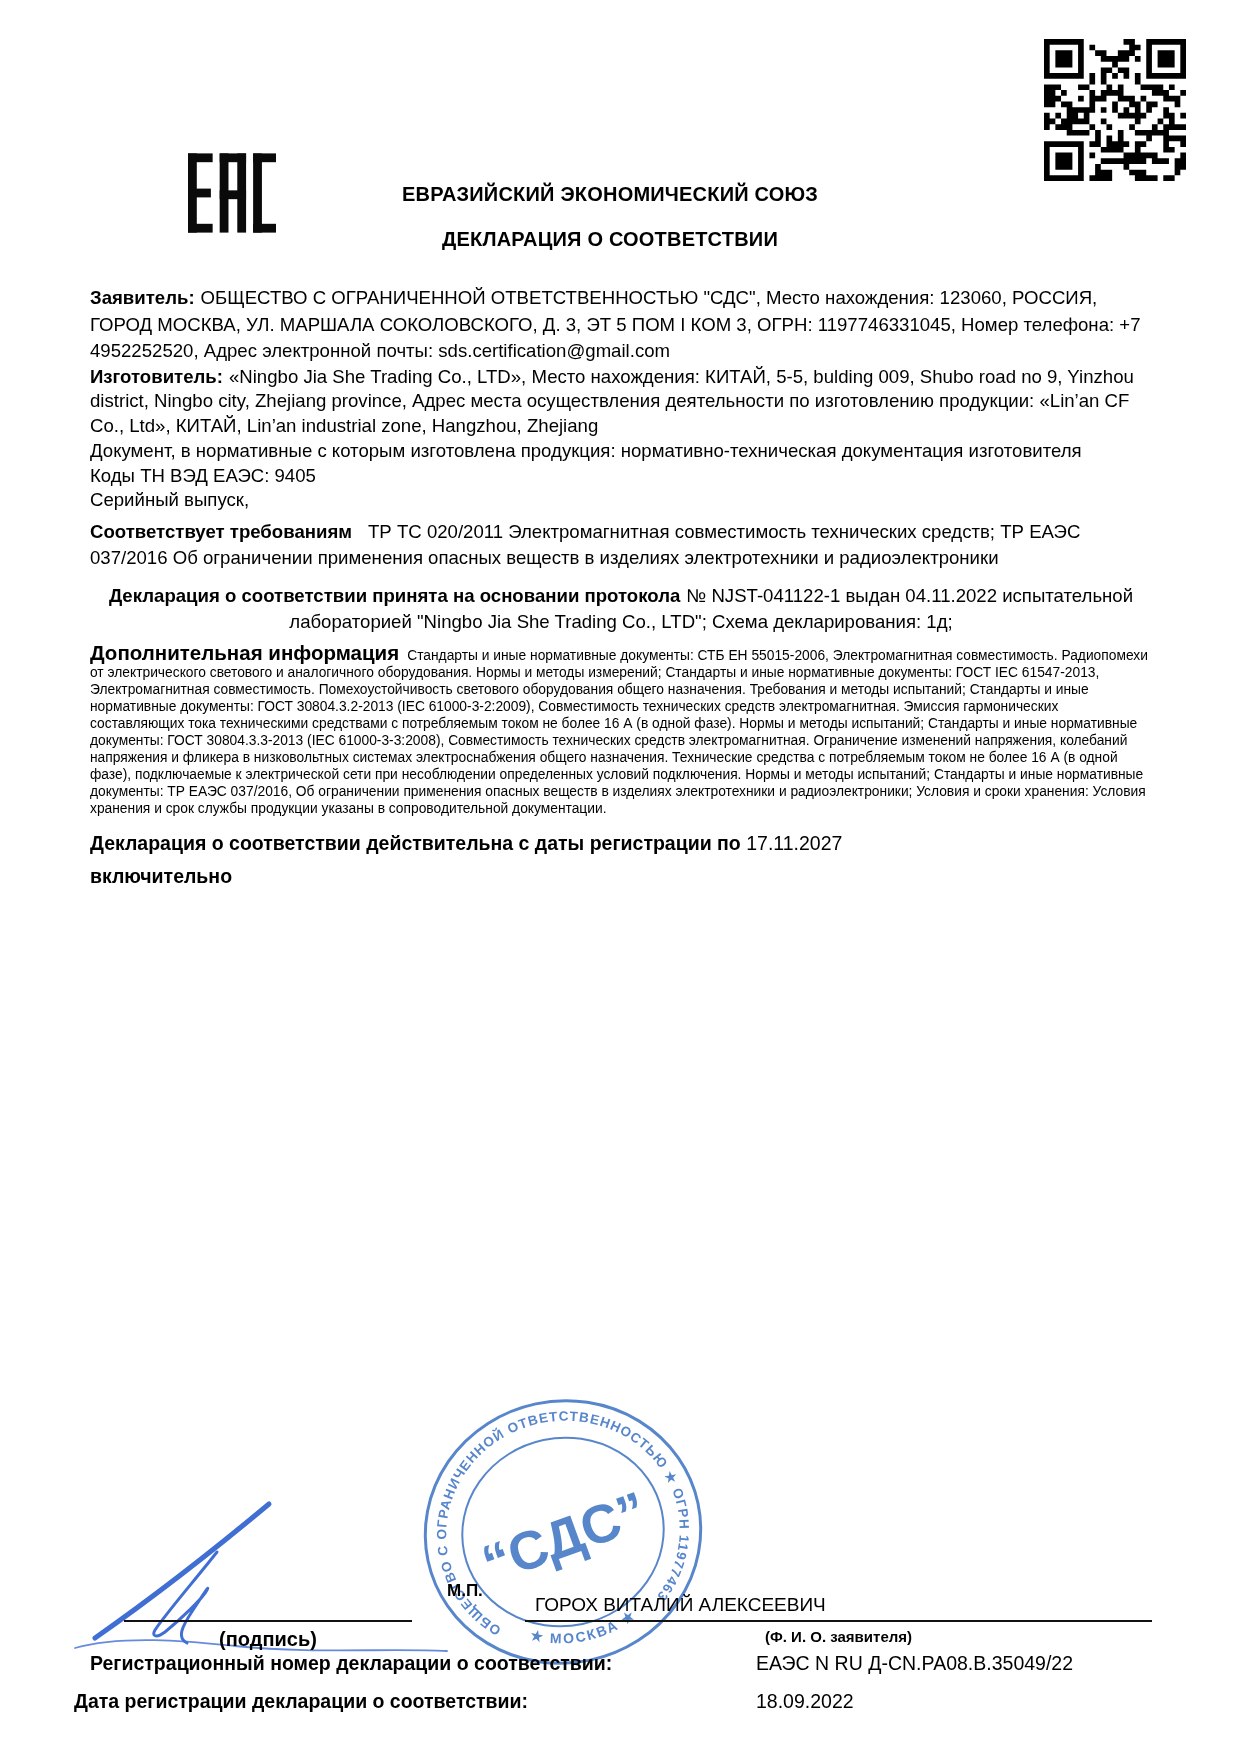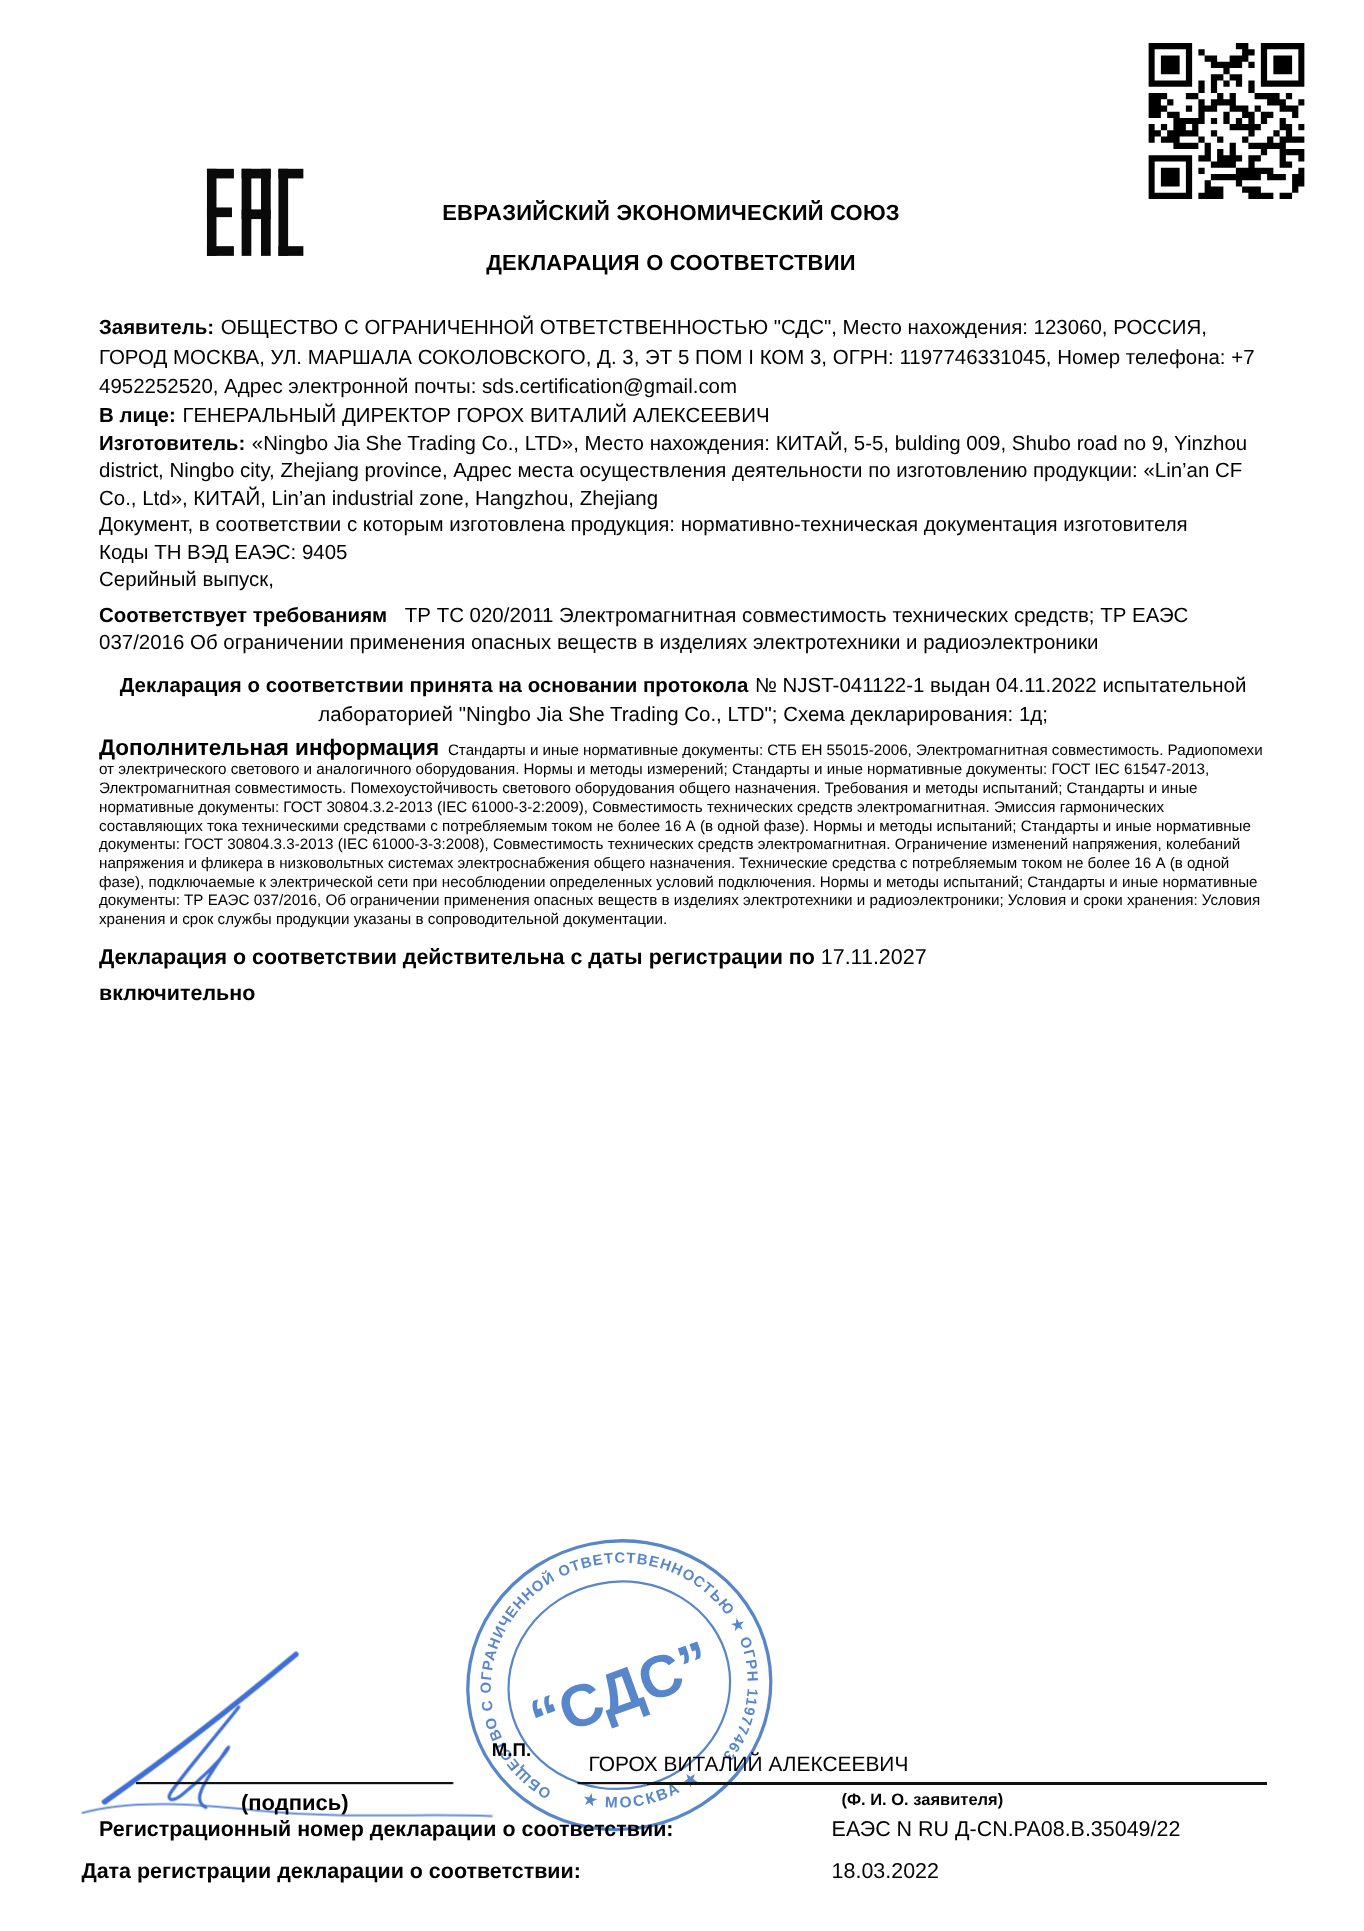--- a/index.html
+++ b/index.html
@@ -64,26 +64,25 @@
 
   <div class="titles">
     <div class="title-union">ЕВРАЗИЙСКИЙ ЭКОНОМИЧЕСКИЙ СОЮЗ</div>
     <div class="title-doc">ДЕКЛАРАЦИЯ О СООТВЕТСТВИИ</div>
   </div>
 
   <div class="doc-body">
 
     <p class="para"><span class="lbl">Заявитель:</span><span>ОБЩЕСТВО С ОГРАНИЧЕННОЙ ОТВЕТСТВЕННОСТЬЮ "СДС", Место нахождения: 123060, РОССИЯ, ГОРОД МОСКВА, УЛ. МАРШАЛА СОКОЛОВСКОГО, Д. 3, ЭТ 5 ПОМ I КОМ 3, ОГРН: 1197746331045, Номер телефона: +7 4952252520, Адрес электронной почты: sds.certification@gmail.com</span></p>
 
-    <p class="para"><span class="lbl">В лице:</span><span>ГЕНЕРАЛЬНЫЙ ДИРЕКТОР ГОРОХ ВИТАЛИЙ АЛЕКСЕЕВИЧ</span></p>
 
 
     <p class="para mfg-block"><span class="lbl">Изготовитель:</span><span>«Ningbo Jia She Trading Co., LTD», Место нахождения: КИТАЙ, 5-5, bulding 009, Shubo road no 9, Yinzhou district, Ningbo city, Zhejiang province, Адрес места осуществления деятельности по изготовлению продукции: «Lin’an CF Co., Ltd», КИТАЙ, Lin’an industrial zone, Hangzhou, Zhejiang</span></p>
 
-    <p class="para mfg-block">Документ, в соответствии с которым изготовлена продукция: нормативно-техническая документация изготовителя</p>
+    <p class="para mfg-block">Документ, в нормативные с которым изготовлена продукция: нормативно-техническая документация изготовителя</p>
     <p class="para mfg-block">Коды ТН ВЭД ЕАЭС: 9405</p>
     <p class="para mfg-block">Серийный выпуск,</p>
 
     <p class="para compliance"><span class="lbl-wide">Соответствует требованиям</span><span>ТР ТС 020/2011 Электромагнитная совместимость технических средств; ТР ЕАЭС 037/2016 Об ограничении применения опасных веществ в изделиях электротехники и радиоэлектроники</span></p>
 
     <p class="para protocol"><span class="lbl">Декларация о соответствии принята на основании протокола</span><span>№ NJST-041122-1 выдан 04.11.2022  испытательной лабораторией "Ningbo Jia She Trading Co., LTD"; Схема декларирования: 1д;</span></p>
 
     <p class="para additional"><span class="addl-label">Дополнительная информация</span><span>Стандарты и иные нормативные документы: СТБ ЕН 55015-2006, Электромагнитная совместимость. Радиопомехи от электрического светового и аналогичного оборудования. Нормы и методы измерений; Стандарты и иные нормативные документы: ГОСТ IEC 61547-2013, Электромагнитная совместимость. Помехоустойчивость светового оборудования общего назначения. Требования и методы испытаний; Стандарты и иные нормативные документы: ГОСТ 30804.3.2-2013 (IEC 61000-3-2:2009), Совместимость технических средств электромагнитная. Эмиссия гармонических составляющих тока техническими средствами с потребляемым током не более 16 А (в одной фазе). Нормы и методы испытаний; Стандарты и иные нормативные документы: ГОСТ 30804.3.3-2013 (IEC 61000-3-3:2008), Совместимость технических средств электромагнитная. Ограничение изменений напряжения, колебаний напряжения и фликера в низковольтных системах электроснабжения общего назначения. Технические средства с потребляемым током не более 16 А (в одной фазе), подключаемые к электрической сети при несоблюдении определенных условий подключения. Нормы и методы испытаний; Стандарты и иные нормативные документы: ТР ЕАЭС 037/2016, Об ограничении применения опасных веществ в изделиях электротехники и радиоэлектроники; Условия и сроки хранения: Условия хранения и срок службы продукции указаны в сопроводительной документации.</span></p>
 
     <div class="validity">
@@ -122,15 +121,15 @@
   <div class="mp-label">М.П.</div>
   <div class="applicant-name">ГОРОХ ВИТАЛИЙ АЛЕКСЕЕВИЧ</div>
   <div class="sig-line-left"></div>
   <div class="sig-line-right"></div>
   <div class="cap-left">(подпись)</div>
   <div class="cap-right">(Ф. И. О. заявителя)</div>
 
   <div class="reg-label">Регистрационный номер декларации о соответствии:</div>
   <div class="reg-value">ЕАЭС N RU Д-CN.РА08.В.35049/22</div>
   <div class="regdate-label">Дата регистрации декларации о соответствии:</div>
-  <div class="regdate-value">18.03.2022</div>
+  <div class="regdate-value">18.09.2022</div>
 
 </div>
 
 </body></html>

